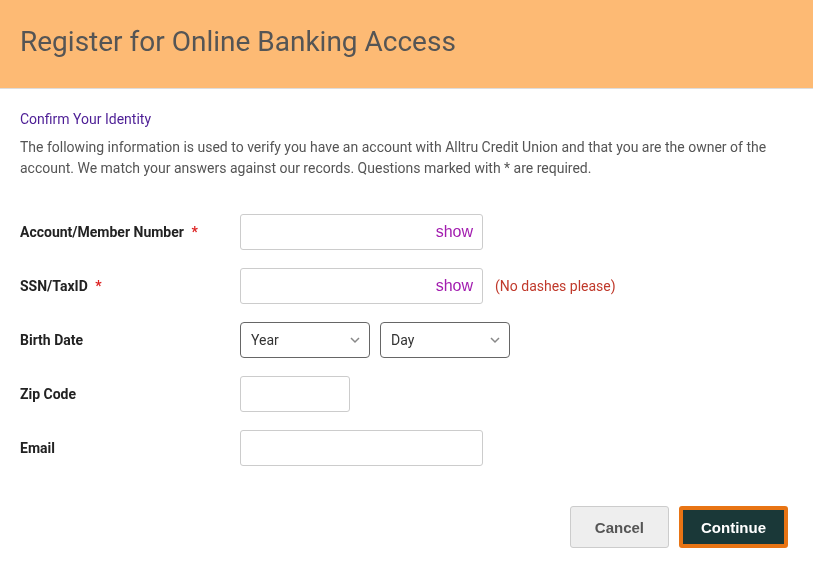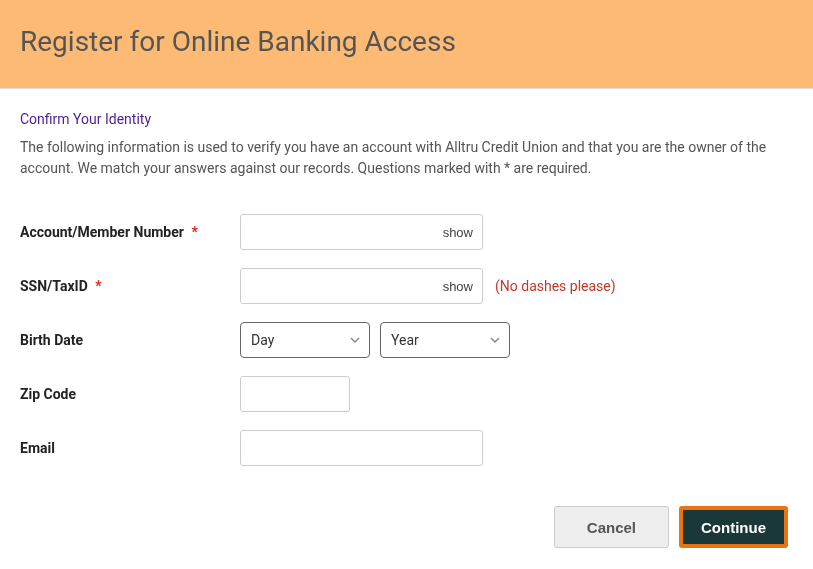--- a/index.html
+++ b/index.html
@@ -68,22 +68,22 @@
     }
     .text-input.wide {
       width: 243px;
     }
     .text-input.zip {
       width: 110px;
     }
     .show-btn {
       position: absolute;
       right: 10px;
-      font-size: 13px;
-      color: #404040;
+      font-size: 16px;
+      color: #a21caf;
       background: none;
       border: none;
       cursor: pointer;
     }
     .hint {
       font-size: 14px;
       color: #c0392b;
       margin-left: 12px;
     }
     .select-wrap {
@@ -126,21 +126,21 @@
     }
     .buttons {
       display: flex;
       justify-content: flex-end;
       gap: 10px;
       margin-top: 40px;
       padding-right: 5px;
     }
     .btn {
       height: 42px;
-      padding: 0 32px;
+      padding: 0 24px;
       font-size: 15px;
       font-weight: 600;
       border-radius: 3px;
       cursor: pointer;
     }
     .btn-cancel {
       background: #eee;
       border: 1px solid #ccc;
       color: #555;
     }
@@ -180,40 +180,40 @@
     </div>
     <div class="field-wrap">
       <input type="password" class="text-input wide" style="">
       <button class="show-btn">show</button>
     </div>
     <span class="hint">(No dashes please)</span>
   </div>
 
   <div class="form-row">
     <div class="form-label">Birth Date</div>
+    <div class="select-wrap">
+      <div class="select year">
+        <span>Year</span>
+      </div>
+      <span class="chevron">
+        <svg viewBox="0 0 10 10">
+            <path d="M1 3 L5 7 L9 3" fill="none" stroke="#888" stroke-width="1.5"></path>
+          </svg>
+      </span>
+    </div>
     <div class="select-wrap">
       <div class="select day">
         <span>Day</span>
       </div>
       <span class="chevron">
         <svg viewBox="0 0 10 10">
             <path d="M1 3 L5 7 L9 3" fill="none" stroke="#888" stroke-width="1.5"></path>
           </svg>
       </span>
     </div>
-    <div class="select-wrap">
-      <div class="select year">
-        <span>Year</span>
-      </div>
-      <span class="chevron">
-        <svg viewBox="0 0 10 10">
-            <path d="M1 3 L5 7 L9 3" fill="none" stroke="#888" stroke-width="1.5"></path>
-          </svg>
-      </span>
-    </div>
   </div>
 
   <div class="form-row">
     <div class="form-label">Zip Code</div>
     <input type="text" class="text-input zip" style="">
   </div>
 
   <div class="form-row">
     <div class="form-label">Email</div>
     <input type="text" class="text-input wide" style="">

